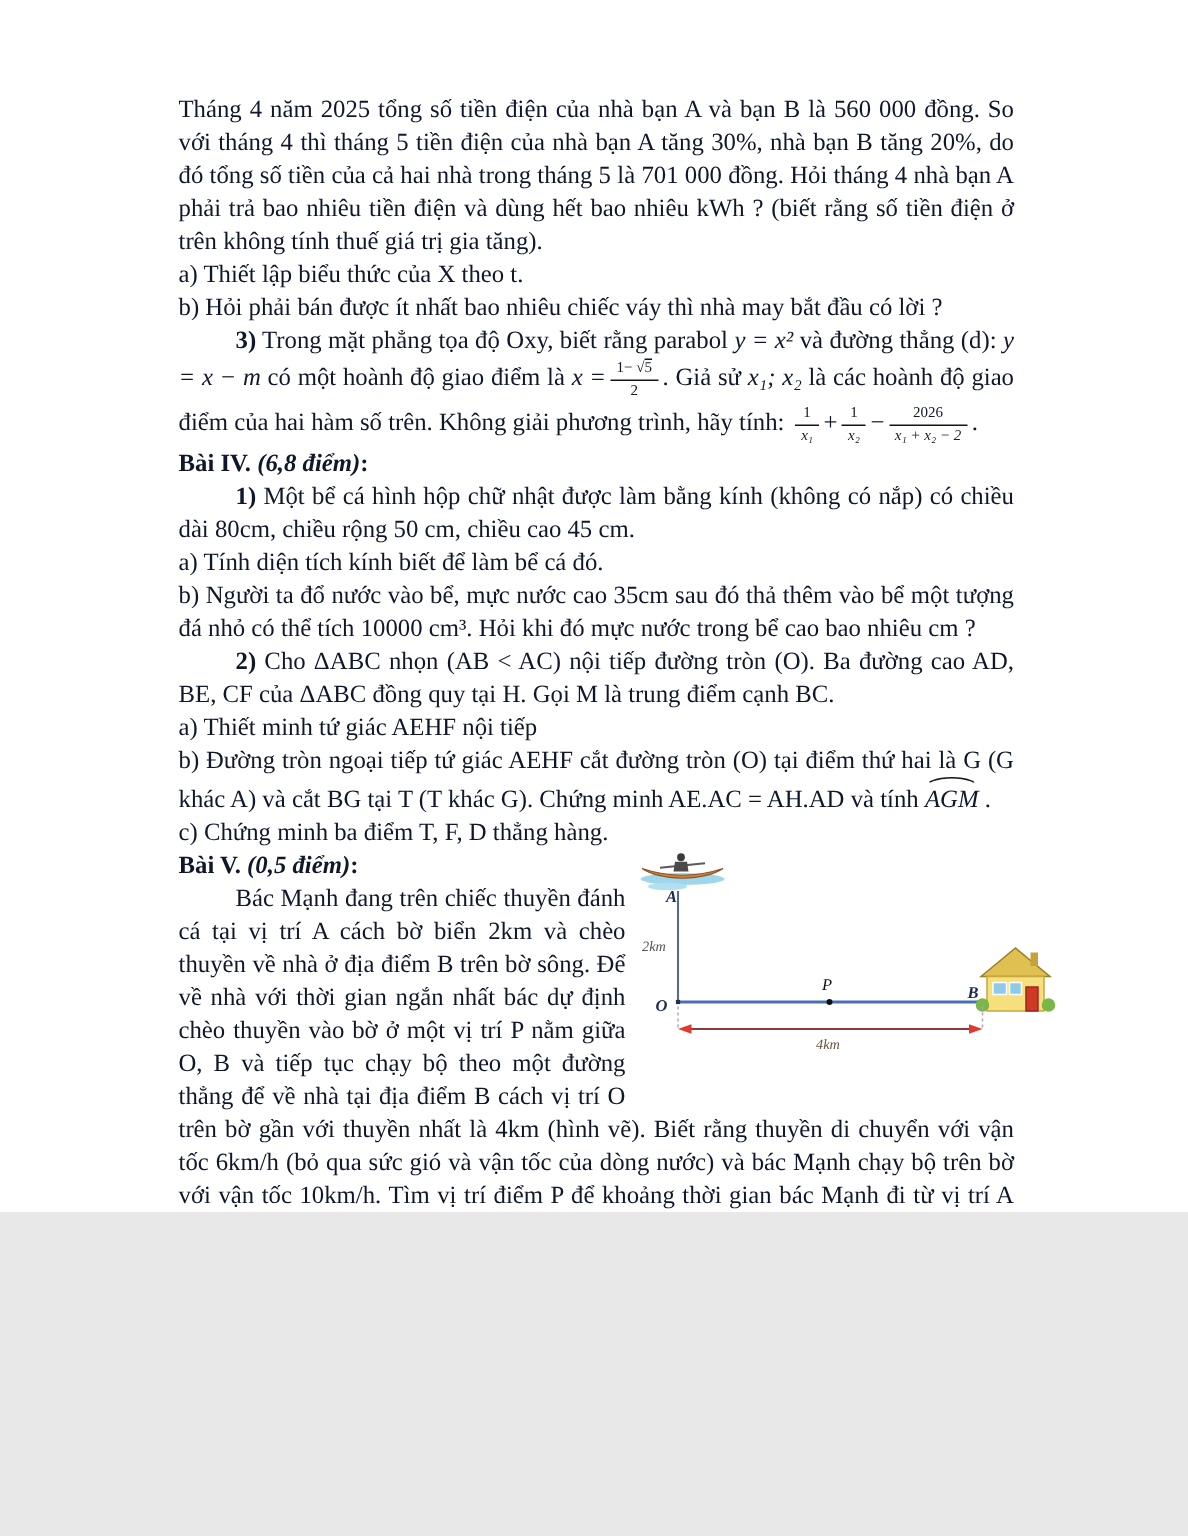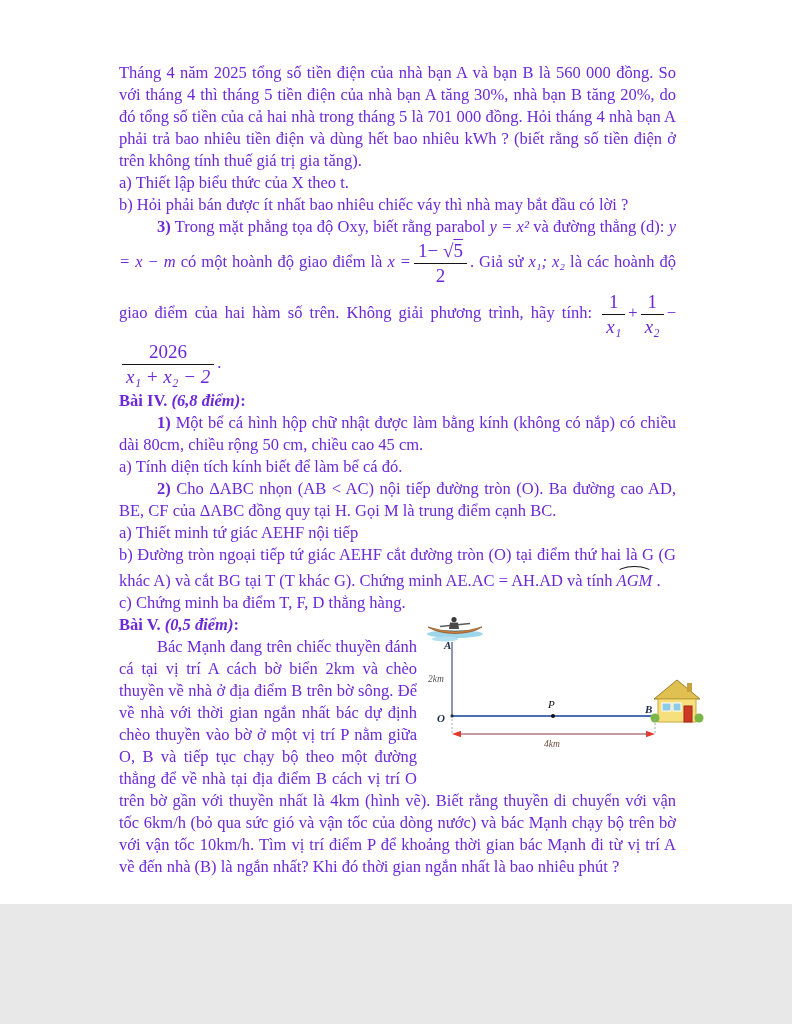--- a/index.html
+++ b/index.html
@@ -1,34 +1,34 @@
 <!DOCTYPE html>
 <html><head>
 <meta charset="utf-8">
 <style>
   html,body { margin:0; padding:0; background:#e8e8e8; }
   .page {
-    position:relative; width:792px; height:904px; background:#ffffff;
-    overflow:hidden; font-family:"Liberation Serif","DejaVu Serif",serif; color:#6d28d9;
+    position:relative; width:792px; height:808px; background:#ffffff;
+    overflow:hidden; font-family:"Liberation Serif","DejaVu Serif",serif; color:#0f172a;
   }
   .content {
     position:absolute; left:119px; top:62px; width:557px;
     font-size:16.5px; line-height:22px; text-align:justify;
   }
   p { margin:0; }
   .indent { text-indent:38px; }
   b.num { font-weight:bold; }
   .heading { font-weight:bold; text-align:left; }
   .pts { font-style:italic; }
   .mi { font-style:italic; }
   .mn { font-style:normal; }
   .ovl { text-decoration:overline; }
   .frac {
     display:inline-block; vertical-align:middle; text-align:center;
-    line-height:1.15; font-size:19px; margin:2px 3px; text-indent:0;
+    line-height:1.15; font-size:10px; margin:2px 3px; text-indent:0;
   }
   .frac .num { display:block; border-bottom:1px solid #141414; padding:0 4px 1px; }
   .frac .den { display:block; padding:1px 4px 0; }
   .arc { position:relative; font-style:italic; display:inline-block; padding-top:4px; text-indent:0; }
   .arc::before {
     content:""; position:absolute; top:0; left:-1px; right:-1px; height:7px;
     border-top:1.4px solid #141414; border-left:1.4px solid transparent; border-right:1.4px solid transparent;
     border-radius:50% 50% 0 0 / 95% 95% 0 0;
   }
   .fig { float:right; width:251px; height:168px; position:relative; margin-left:8px; margin-top:2px; }
@@ -50,20 +50,21 @@
 
     <p class="para">a) Thiết lập biểu thức của X theo t.</p>
     <p class="para">b) Hỏi phải bán được ít nhất bao nhiêu chiếc váy thì nhà may bắt đầu có lời ?</p>
 
     <p class="para indent"><b class="num">3)</b><span> Trong mặt phẳng tọa độ Oxy, biết rằng parabol </span><span class="mi">y = x²</span><span> và đường thẳng (d): </span><span class="mi">y = x − m</span><span> có một hoành độ giao điểm là </span><span class="mi">x =</span><span class="frac"><span class="num"><span class="mn">1− </span><span class="mn">√</span><span class="mn ovl">5</span></span><span class="den mn">2</span></span><span>. Giả sử </span><span class="mi">x₁; x₂</span><span> là các hoành độ giao điểm của hai hàm số trên. Không giải phương trình, hãy tính: </span><span class="frac"><span class="num mn">1</span><span class="den mi">x₁</span></span><span class="mn">+</span><span class="frac"><span class="num mn">1</span><span class="den mi">x₂</span></span><span class="mn">−</span><span class="frac"><span class="num mn">2026</span><span class="den mi">x₁ + x₂ − 2</span></span><span>.</span></p>
 
     <p class="para heading"><span>Bài IV.</span><span class="pts"> (6,8 điểm)</span><span>:</span></p>
 
     <p class="para indent"><b class="num">1)</b><span> Một bể cá hình hộp chữ nhật được làm bằng kính (không có nắp) có chiều dài 80cm, chiều rộng 50 cm, chiều cao 45 cm.</span></p>
     <p class="para">a) Tính diện tích kính biết để làm bể cá đó.</p>
+    <p class="para">b) Người ta đổ nước vào bể, mực nước cao 35cm sau đó thả thêm vào bể một tượng đá nhỏ có thể tích 10000 cm³. Hỏi khi đó mực nước trong bể cao bao nhiêu cm ?</p>
 
     <p class="para indent"><b class="num">2)</b><span> Cho ΔABC nhọn (AB &lt; AC) nội tiếp đường tròn (O). Ba đường cao AD, BE, CF của ΔABC đồng quy tại H. Gọi M là trung điểm cạnh BC.</span></p>
     <p class="para">a) Thiết minh tứ giác AEHF nội tiếp</p>
     <p class="para"><span>b) Đường tròn ngoại tiếp tứ giác AEHF cắt đường tròn (O) tại điểm thứ hai là G (G khác A) và cắt BG tại T (T khác G). Chứng minh AE.AC = AH.AD và tính </span><span class="arc">AGM</span><span> .</span></p>
     <p class="para">c) Chứng minh ba điểm T, F, D thẳng hàng.</p>
 
     <div class="bai5block">
       <div class="fig">
         <svg class="figsvg" width="285" height="145" viewBox="0 0 285 145" xmlns="http://www.w3.org/2000/svg">
           <ellipse cx="30" cy="18" rx="28" ry="4" fill="#9ed7ec"></ellipse>

